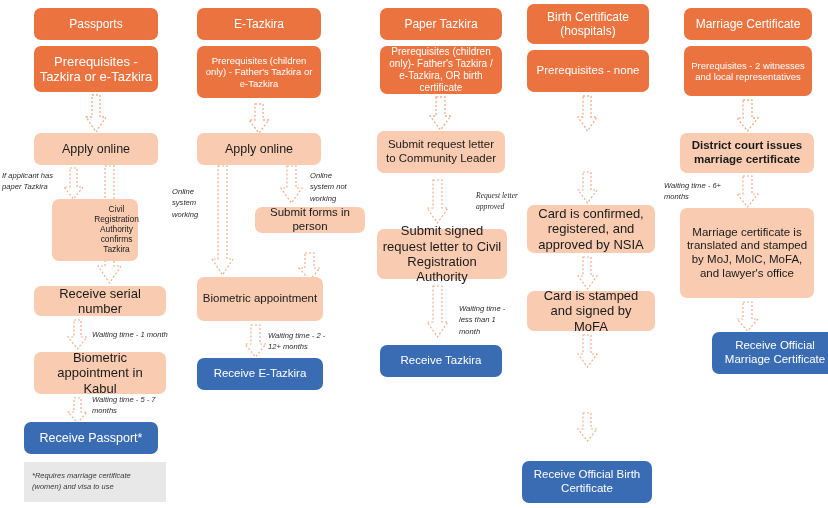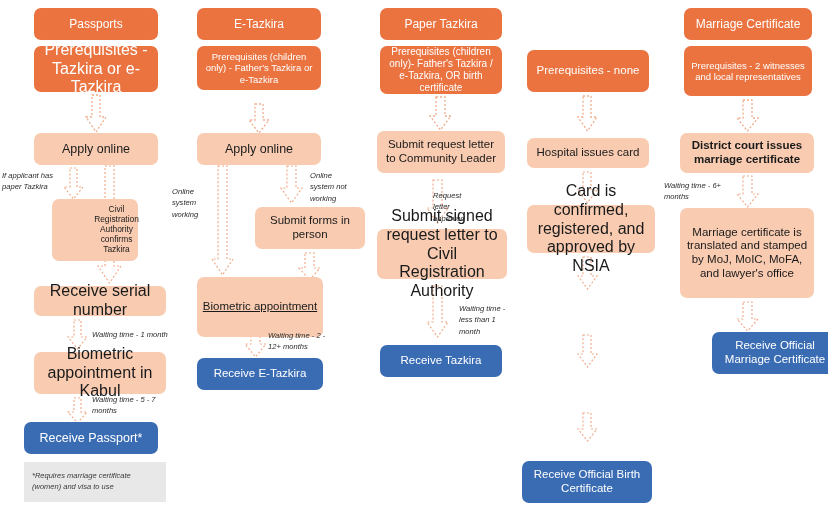--- a/index.html
+++ b/index.html
@@ -42,21 +42,21 @@
     font-size:7.5px;
     text-align:left;
     justify-content:flex-start;
     padding:20px 8px;
     line-height:1.45;
   }
 
   
   .fs13{font-size:12.5px;}
   .fs12{font-size:11.5px;}
-  .fs11{font-size:16px;}
+  .fs11{font-size:13px;}
   .fs10{font-size:9.5px;}
   .fs9{font-size:8.4px;}
   .fs8{font-size:10px;}
 
   
   .arrow{
     position:absolute;
     z-index:2;
   }
   .arrow svg{display:block;overflow:visible;}
@@ -124,21 +124,21 @@
   </div>
 
   <div class="label" style="left:92px;top:394px;width:86px;">Waiting time - 5 - 7 months</div>
 
   <div class="box final fs13" style="left:24px;top:422px;width:134px;height:32px;">Receive Passport*</div>
 
   <div class="box note" style="left:24px;top:462px;width:142px;height:36px;">*Requires marriage certificate (women) and visa to use</div>
 
   <div class="box header fs13" style="left:197px;top:8px;width:124px;height:32px;">E-Tazkira</div>
 
-  <div class="box prereq fs10" style="left:197px;top:46px;width:124px;height:44px;">Prerequisites (children only) - Father's Tazkira or e-Tazkira</div>
+  <div class="box prereq fs10" style="left:197px;top:46px;width:124px;height:52px;">Prerequisites (children only) - Father's Tazkira or e-Tazkira</div>
 
   <div class="arrow" style="left:248px;top:104px;">
     <svg width="22" height="30" viewBox="0 0 22 30">
       <path d="M7,0 L15,0 L15,16 L21,16 L11,29 L1,16 L7,16 Z" fill="none" stroke="#f0ad8c" stroke-width="1.3" stroke-dasharray="2,2"></path>
     </svg>
   </div>
 
   <div class="box step fs13" style="left:197px;top:133px;width:124px;height:32px;">Apply online</div>
 
   <div class="label" style="left:172px;top:186px;width:40px;">Online system working</div>
@@ -150,29 +150,29 @@
   </div>
 
   <div class="label" style="left:310px;top:170px;width:44px;">Online system not working</div>
 
   <div class="arrow" style="left:281px;top:166px;">
     <svg width="22" height="38" viewBox="0 0 22 38">
       <path d="M6,0 L15,0 L15,22 L21,22 L10.5,37 L0,22 L6,22 Z" fill="none" stroke="#f0ad8c" stroke-width="1.2" stroke-dasharray="2,2"></path>
     </svg>
   </div>
 
-  <div class="box step fs12" style="left:255px;top:207px;width:110px;height:42px;">Submit forms in person</div>
+  <div class="box step fs12" style="left:255px;top:207px;width:110px;height:26px;">Submit forms in person</div>
 
   <div class="arrow" style="left:299px;top:253px;">
     <svg width="22" height="28" viewBox="0 0 22 28">
       <path d="M6,0 L15,0 L15,15 L21,15 L10.5,27 L0,15 L6,15 Z" fill="none" stroke="#f0ad8c" stroke-width="1.2" stroke-dasharray="2,2"></path>
     </svg>
   </div>
 
-  <div class="box step fs12" style="left:197px;top:277px;width:126px;height:60px;text-decoration:underline;">Biometric appointment</div>
+  <div class="box step fs12" style="left:197px;top:277px;width:126px;height:44px;">Biometric appointment</div>
 
   <div class="arrow" style="left:245px;top:325px;">
     <svg width="22" height="33" viewBox="0 0 22 33">
       <path d="M6,0 L15,0 L15,19 L21,19 L10.5,32 L0,19 L6,19 Z" fill="none" stroke="#f0ad8c" stroke-width="1.2" stroke-dasharray="2,2"></path>
     </svg>
   </div>
 
   <div class="label" style="left:268px;top:330px;width:70px;">Waiting time - 2 - 12+ months</div>
 
   <div class="box final fs12" style="left:197px;top:358px;width:126px;height:32px;">Receive E-Tazkira</div>
@@ -188,59 +188,60 @@
   </div>
 
   <div class="box step fs12" style="left:377px;top:131px;width:128px;height:42px;">Submit request letter to Community Leader</div>
 
   <div class="arrow" style="left:427px;top:180px;">
     <svg width="22" height="44" viewBox="0 0 22 44">
       <path d="M6,0 L15,0 L15,28 L21,28 L10.5,43 L0,28 L6,28 Z" fill="none" stroke="#f0ad8c" stroke-width="1.2" stroke-dasharray="2,2"></path>
     </svg>
   </div>
 
-  <div class="label" style="left:433px;top:190px;width:44px;">Request letter approved</div>
+  <div class="label" style="left:476px;top:190px;width:44px;font-family:Liberation Serif, serif;">Request letter approved</div>
 
   <div class="box step fs11" style="left:377px;top:229px;width:130px;height:50px;">Submit signed request letter to Civil Registration Authority</div>
 
   <div class="arrow" style="left:427px;top:286px;">
     <svg width="22" height="52" viewBox="0 0 22 52">
       <path d="M6,0 L15,0 L15,36 L21,36 L10.5,51 L0,36 L6,36 Z" fill="none" stroke="#f0ad8c" stroke-width="1.2" stroke-dasharray="2,2"></path>
     </svg>
   </div>
 
   <div class="label" style="left:459px;top:303px;width:56px;">Waiting time - less than 1 month</div>
 
   <div class="box final fs12" style="left:380px;top:345px;width:122px;height:32px;">Receive Tazkira</div>
 
+  <div class="box header fs11" style="left:527px;top:4px;width:122px;height:40px;">Birth Certificate (hospitals)</div>
 
   <div class="box prereq fs12" style="left:527px;top:50px;width:122px;height:42px;">Prerequisites - none</div>
 
   <div class="arrow" style="left:578px;top:96px;">
     <svg width="20" height="36" viewBox="0 0 20 36">
       <path d="M5,0 L13,0 L13,21 L19,21 L9.5,35 L0,21 L5,21 Z" fill="none" stroke="#f0ad8c" stroke-width="1.3" stroke-dasharray="2,2"></path>
     </svg>
   </div>
 
-  <div class="box step fs12" style="left:527px;top:138px;width:122px;height:30px;">Hospital issues card</div>
 
   <div class="arrow" style="left:578px;top:172px;">
     <svg width="20" height="32" viewBox="0 0 20 32">
       <path d="M5,0 L13,0 L13,18 L19,18 L9.5,31 L0,18 L5,18 Z" fill="none" stroke="#f0ad8c" stroke-width="1.2" stroke-dasharray="2,2"></path>
     </svg>
   </div>
 
   <div class="box step fs11" style="left:527px;top:205px;width:128px;height:48px;">Card is confirmed, registered, and approved by NSIA</div>
 
   <div class="arrow" style="left:578px;top:257px;">
     <svg width="20" height="33" viewBox="0 0 20 33">
       <path d="M5,0 L13,0 L13,19 L19,19 L9.5,32 L0,19 L5,19 Z" fill="none" stroke="#f0ad8c" stroke-width="1.2" stroke-dasharray="2,2"></path>
     </svg>
   </div>
 
+  <div class="box step fs11" style="left:527px;top:291px;width:128px;height:40px;">Card is stamped and signed by MoFA</div>
 
   <div class="arrow" style="left:578px;top:335px;">
     <svg width="20" height="33" viewBox="0 0 20 33">
       <path d="M5,0 L13,0 L13,19 L19,19 L9.5,32 L0,19 L5,19 Z" fill="none" stroke="#f0ad8c" stroke-width="1.2" stroke-dasharray="2,2"></path>
     </svg>
   </div>
 
 
   <div class="arrow" style="left:578px;top:413px;">
     <svg width="20" height="29" viewBox="0 0 20 29">

